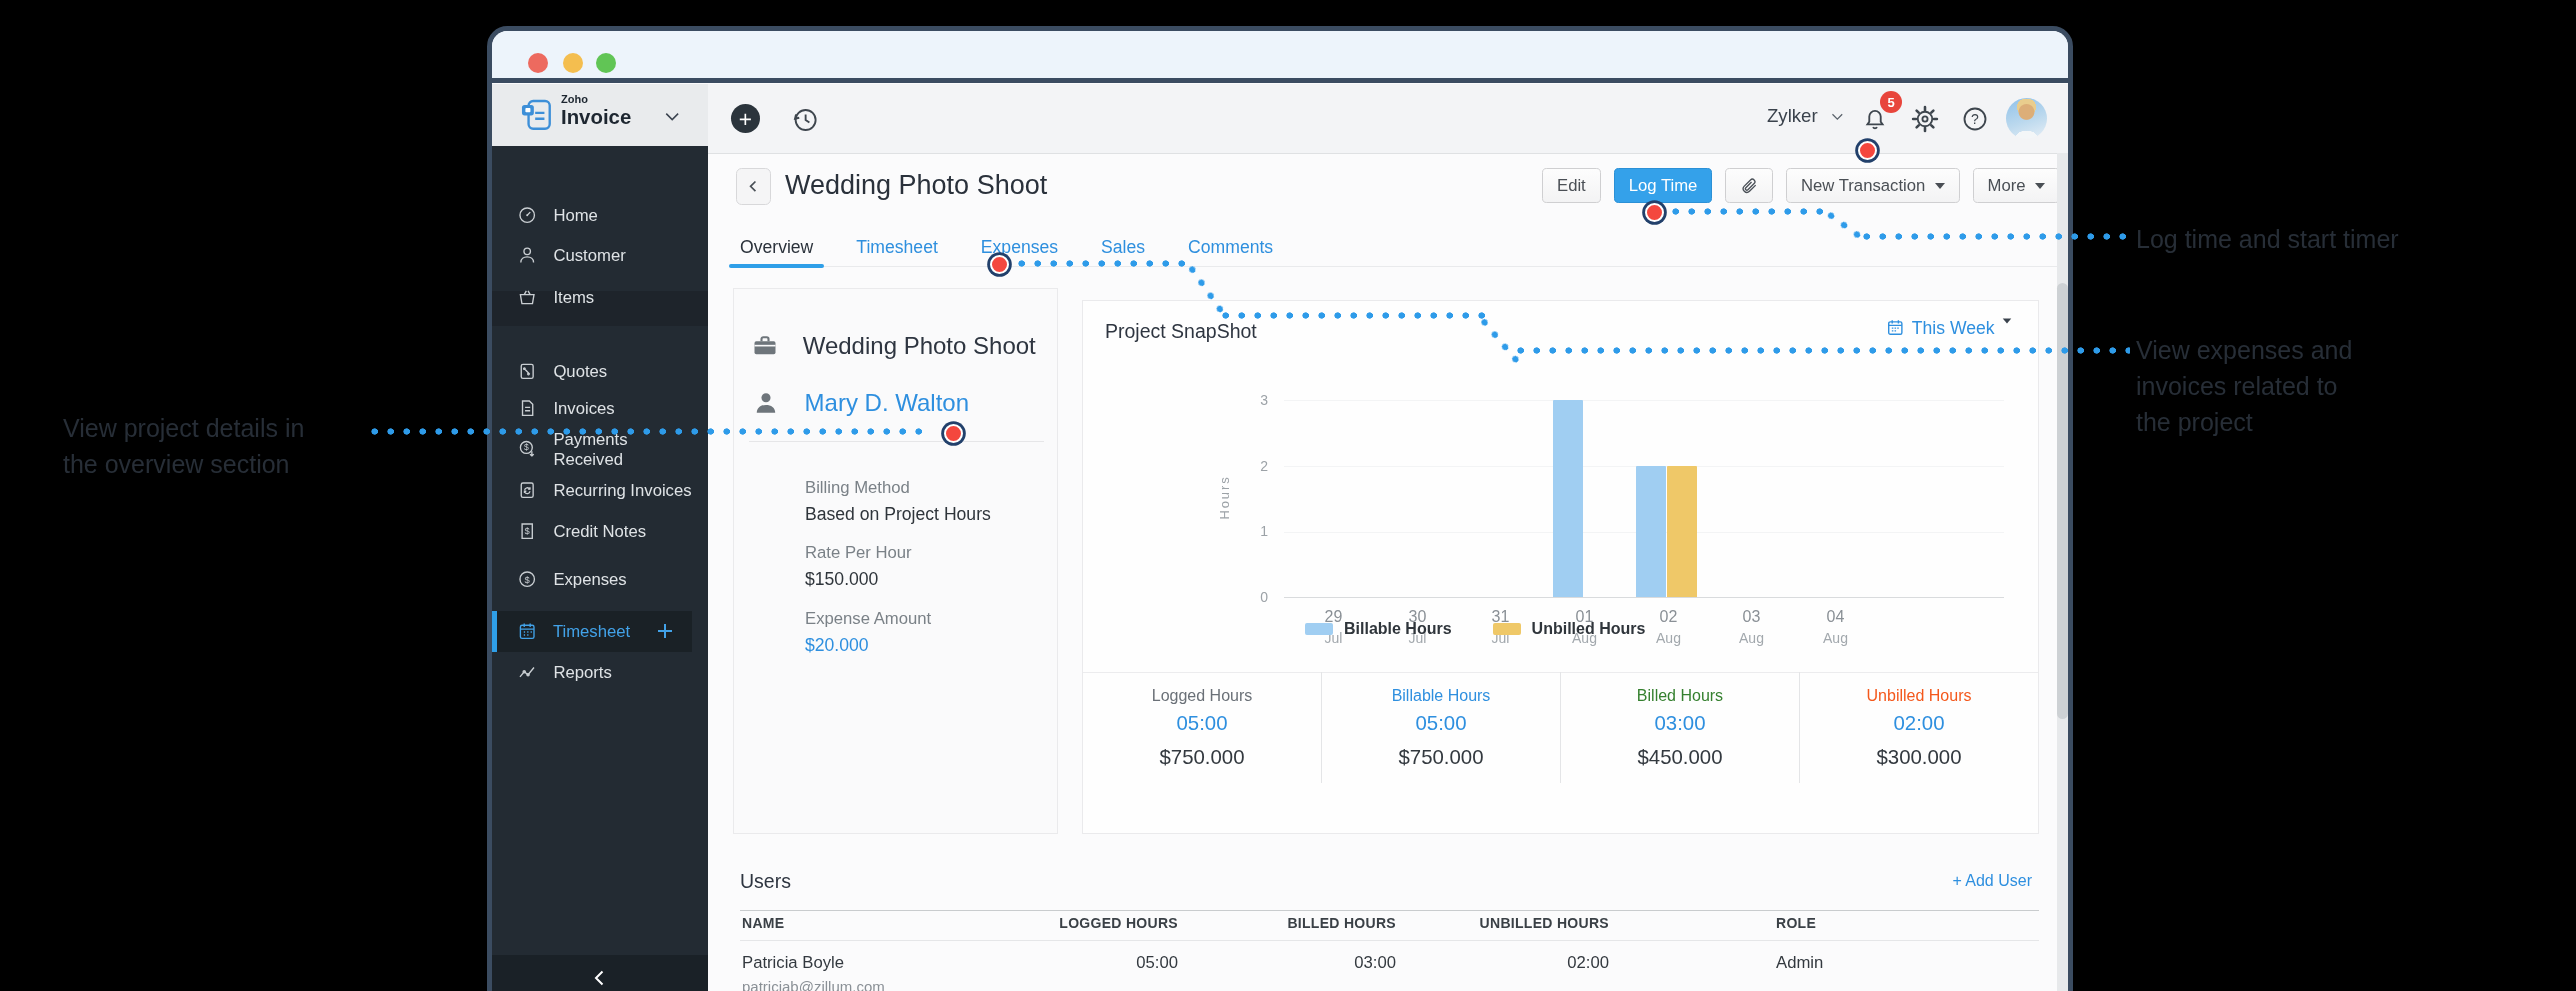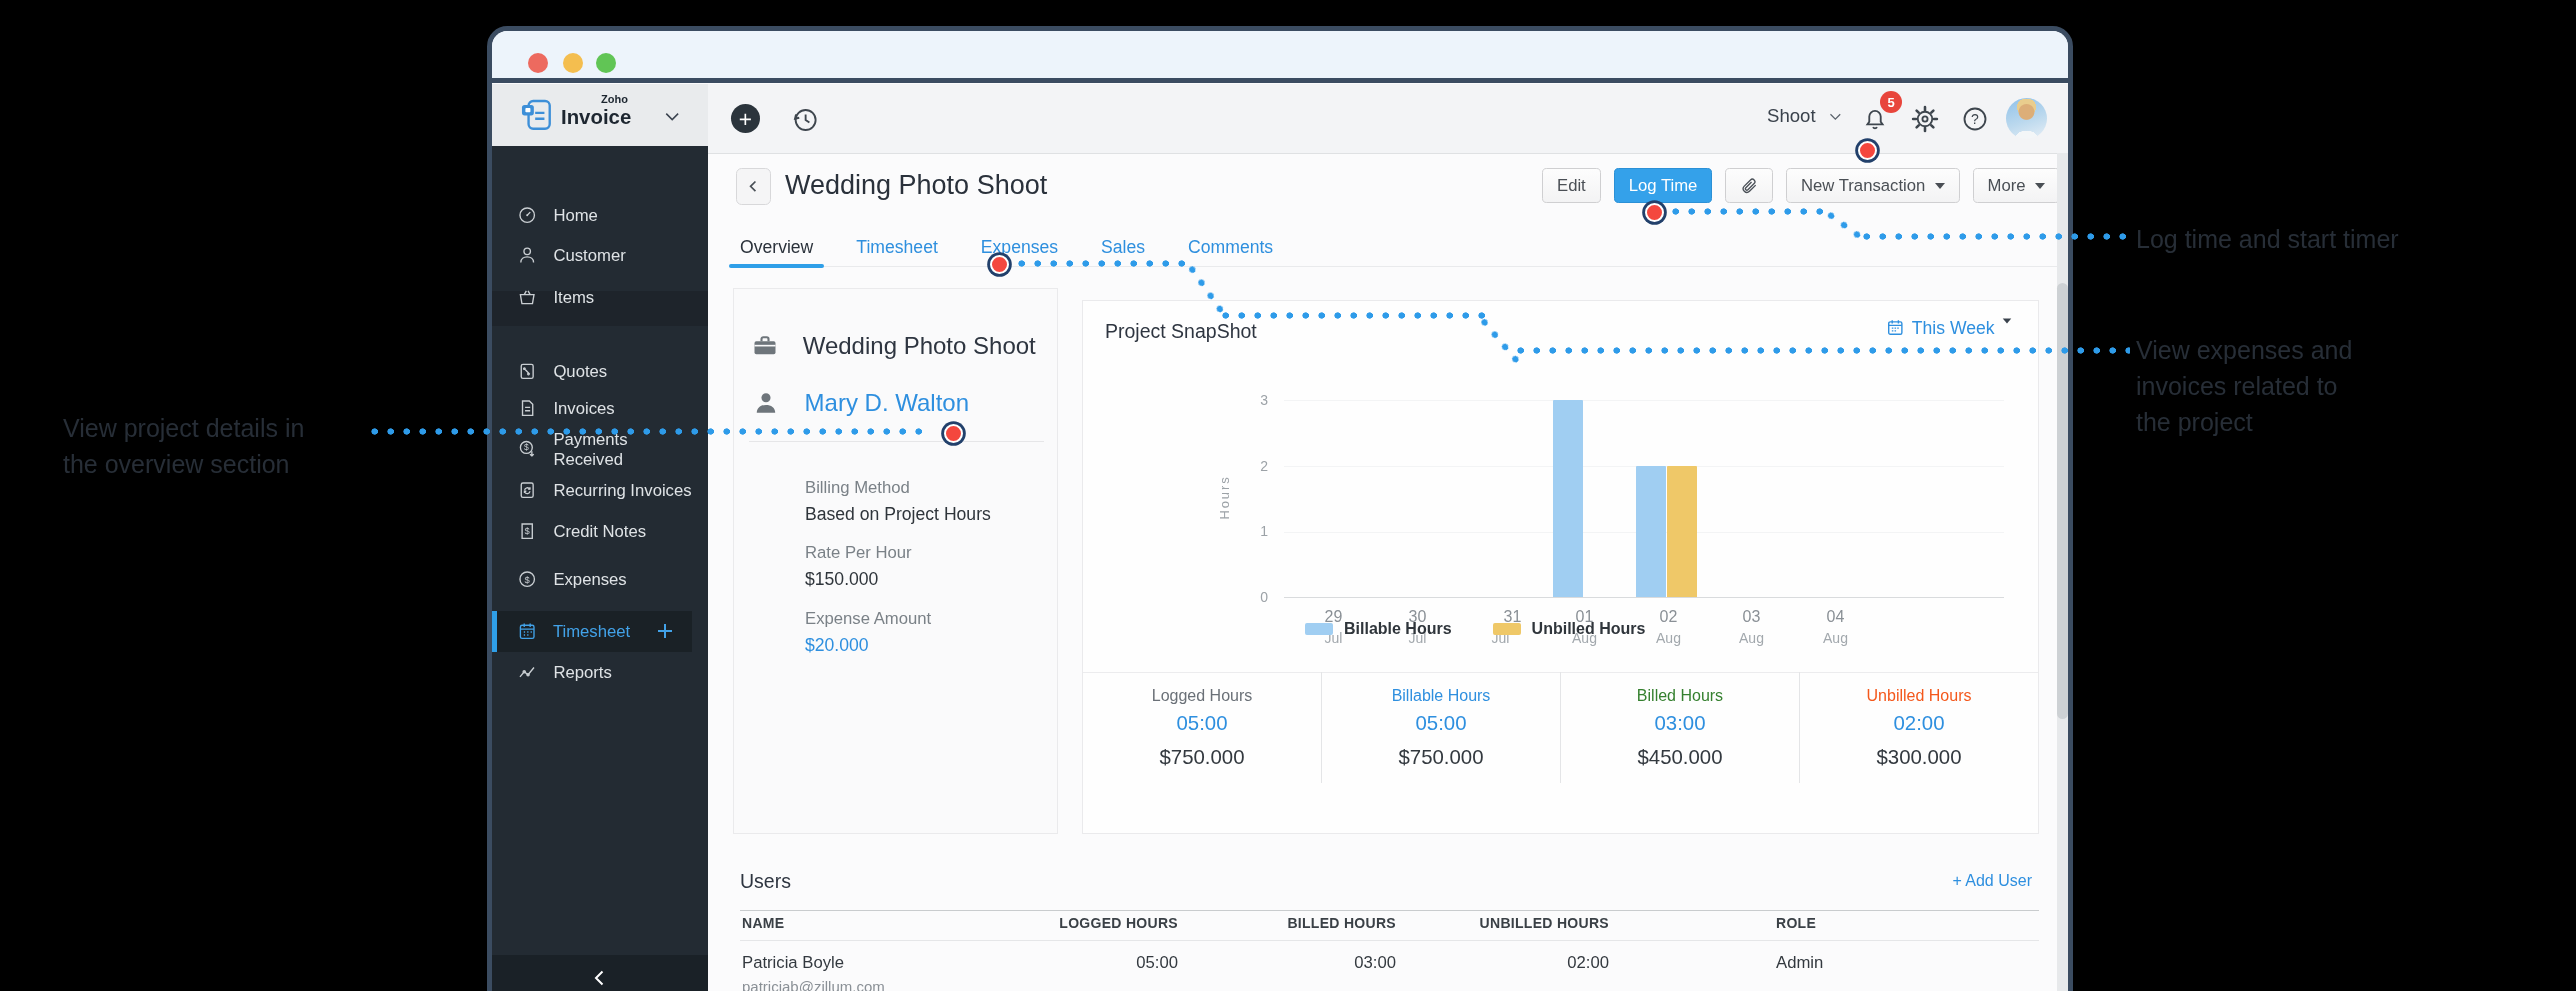--- a/index.html
+++ b/index.html
@@ -12,21 +12,21 @@
           overflow:hidden;box-sizing:border-box;}
   #titlebar{position:absolute;left:0;top:0;width:100%;height:47px;background:#EDF4FB;
             border-bottom:5.6px solid #3B4C61;box-sizing:content-box;}
   .traffic-light{position:absolute;top:22px;width:20.4px;height:20.4px;border-radius:50%;}
 
   
   #sidebar{position:absolute;left:0;top:53px;width:216px;bottom:0;background:#232B33;}
   #logo-bar{position:absolute;left:0;top:0;width:216px;height:62px;background:#E9EBED;}
   #logo-icon{position:absolute;left:26px;top:13px;}
   #logo-text{position:absolute;left:69px;top:10.2px;color:#1D2630;line-height:1;}
-  #logo-top{font-size:11px;font-weight:bold;display:block;margin-left:40px;}
+  #logo-top{font-size:11px;font-weight:bold;display:block;}
   #logo-brand{font-size:20.4px;font-weight:bold;display:block;margin-top:1.9px;}
   #logo-caret{position:absolute;right:26px;top:22px;color:#3C4450;}
   .side-item{position:absolute;left:0;width:200px;height:41px;display:flex;align-items:center;
              gap:16px;padding-left:25px;box-sizing:border-box;color:#DFE3E6;font-size:16.7px;}
   .side-item svg{flex:0 0 auto;stroke:#C9CED2;}
   .side-item.active{background:#1A2126;border-left:5.6px solid #2F9FE8;padding-left:19.5px;color:#42A2E8;}
   .side-item.active svg{stroke:#42A2E8;}
   #side-band{position:absolute;left:0;top:207px;width:216px;height:35px;background:rgba(0,0,0,0.14);}
   #side-bottom{position:absolute;left:0;top:871px;width:216px;height:169px;background:#1A2127;
                display:flex;justify-content:center;padding-top:11px;}
@@ -270,21 +270,21 @@
       <svg class="icon" width="16.7" height="16.7" viewBox="0 0 24 24" fill="none" stroke="#fff" stroke-width="2.4">
           <path d="M12 4v16M4 12h16"></path>
         </svg>
     </div>
     <svg id="history-btn" class="icon" width="30" height="30" viewBox="0 0 24 24" fill="none" stroke="#3E464E" stroke-width="1.5">
         <circle cx="12.5" cy="12" r="8"></circle>
         <path d="M12.5 7.5V12l3 2"></path>
         <path d="M4.8 7.5L4 11l3.4-.8"></path>
       </svg>
     <div id="org-switcher">
-      <span>Shoot</span>
+      <span>Zylker</span>
       <svg class="icon" width="16.7" height="16.7" viewBox="0 0 24 24" fill="none" stroke="#5A626B" stroke-width="1.8">
           <path d="M5 9l7 7 7-7"></path>
         </svg>
     </div>
     <svg id="bell-btn" class="icon" width="28" height="28" viewBox="0 0 24 24" fill="none" stroke="#3E464E" stroke-width="1.6">
         <path d="M5.5 17.5h13l-1.6-2.3v-4.4a4.9 4.9 0 00-9.8 0v4.4l-1.6 2.3z"></path>
         <path d="M10.3 19.8a1.9 1.9 0 003.4 0"></path>
       </svg>
     <div id="bell-badge">
         <span>5</span>
@@ -400,21 +400,21 @@
         <div class="gridline" style="top: 165px;"></div>
         <div class="ytick" style="left: 139px; top: 157px;">2</div>
         <div class="gridline" style="top: 231px;"></div>
         <div class="ytick" style="left: 139px; top: 222px;">1</div>
         <div class="gridline base" style="top: 296px;"></div>
         <div class="ytick" style="left: 139px; top: 288px;">0</div>
         <div class="xtick-day" style="left: 218px;">29</div>
         <div class="xtick-month" style="left: 218px;">Jul</div>
         <div class="xtick-day" style="left: 302px;">30</div>
         <div class="xtick-month" style="left: 302px;">Jul</div>
-        <div class="xtick-day" style="left: 397px;">31</div>
+        <div class="xtick-day" style="left: 385px;">31</div>
         <div class="xtick-month" style="left: 385px;">Jul</div>
         <div class="bar" style="left: 470px; width: 30px; top: 99px; height: 197px; background: rgb(160, 206, 242);"></div>
         <div class="xtick-day" style="left: 469px;">01</div>
         <div class="xtick-month" style="left: 469px;">Aug</div>
         <div class="bar" style="left: 553px; width: 30px; top: 165px; height: 131px; background: rgb(160, 206, 242);"></div>
         <div class="bar" style="left: 584px; width: 30px; top: 165px; height: 131px; background: rgb(239, 200, 104);"></div>
         <div class="xtick-day" style="left: 553px;">02</div>
         <div class="xtick-month" style="left: 553px;">Aug</div>
         <div class="xtick-day" style="left: 636px;">03</div>
         <div class="xtick-month" style="left: 636px;">Aug</div>

